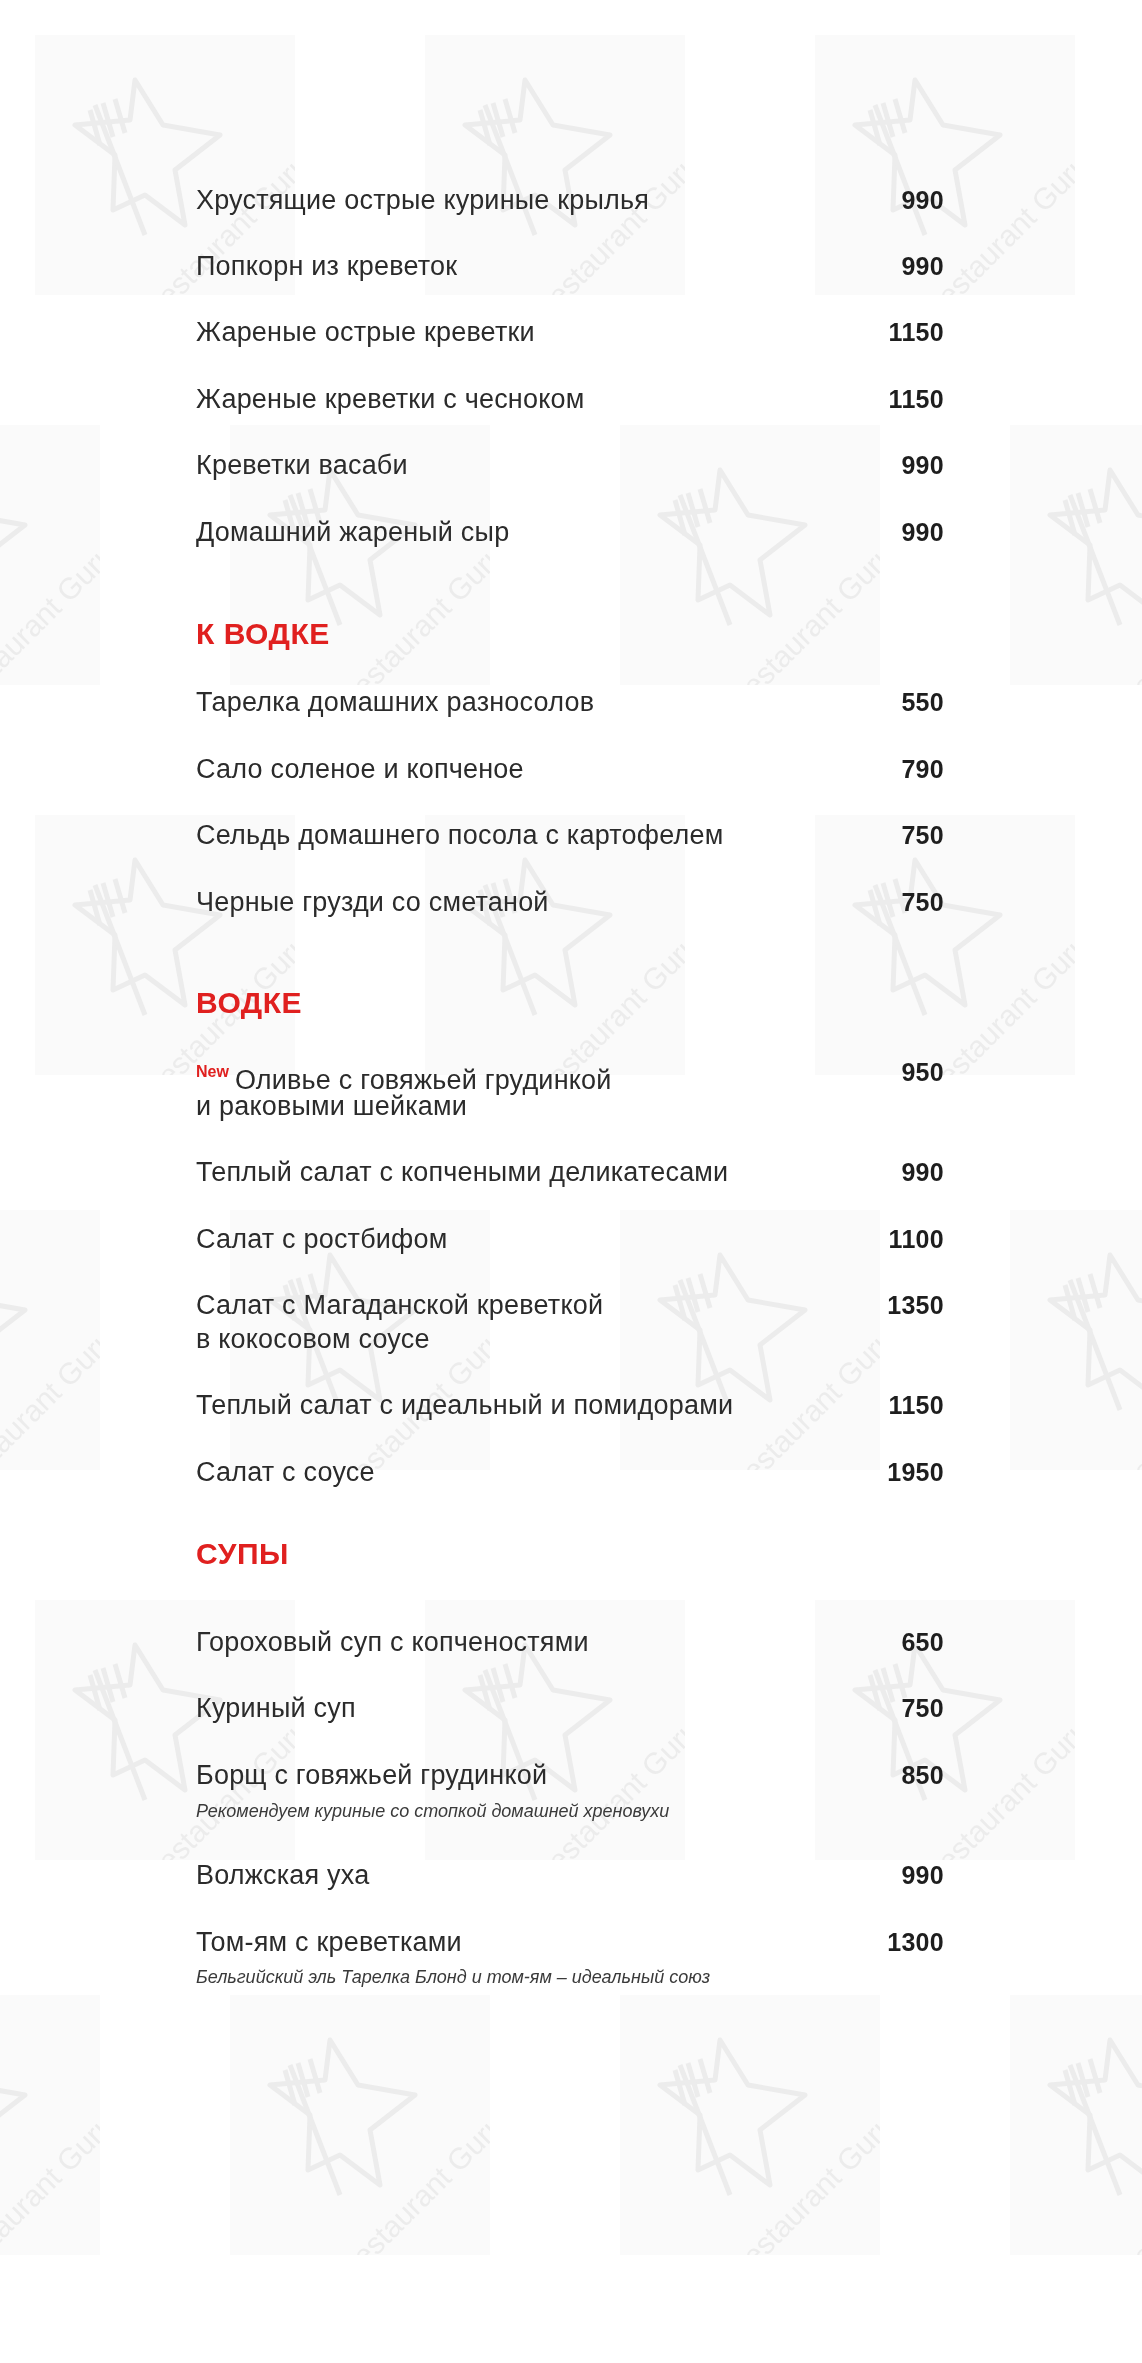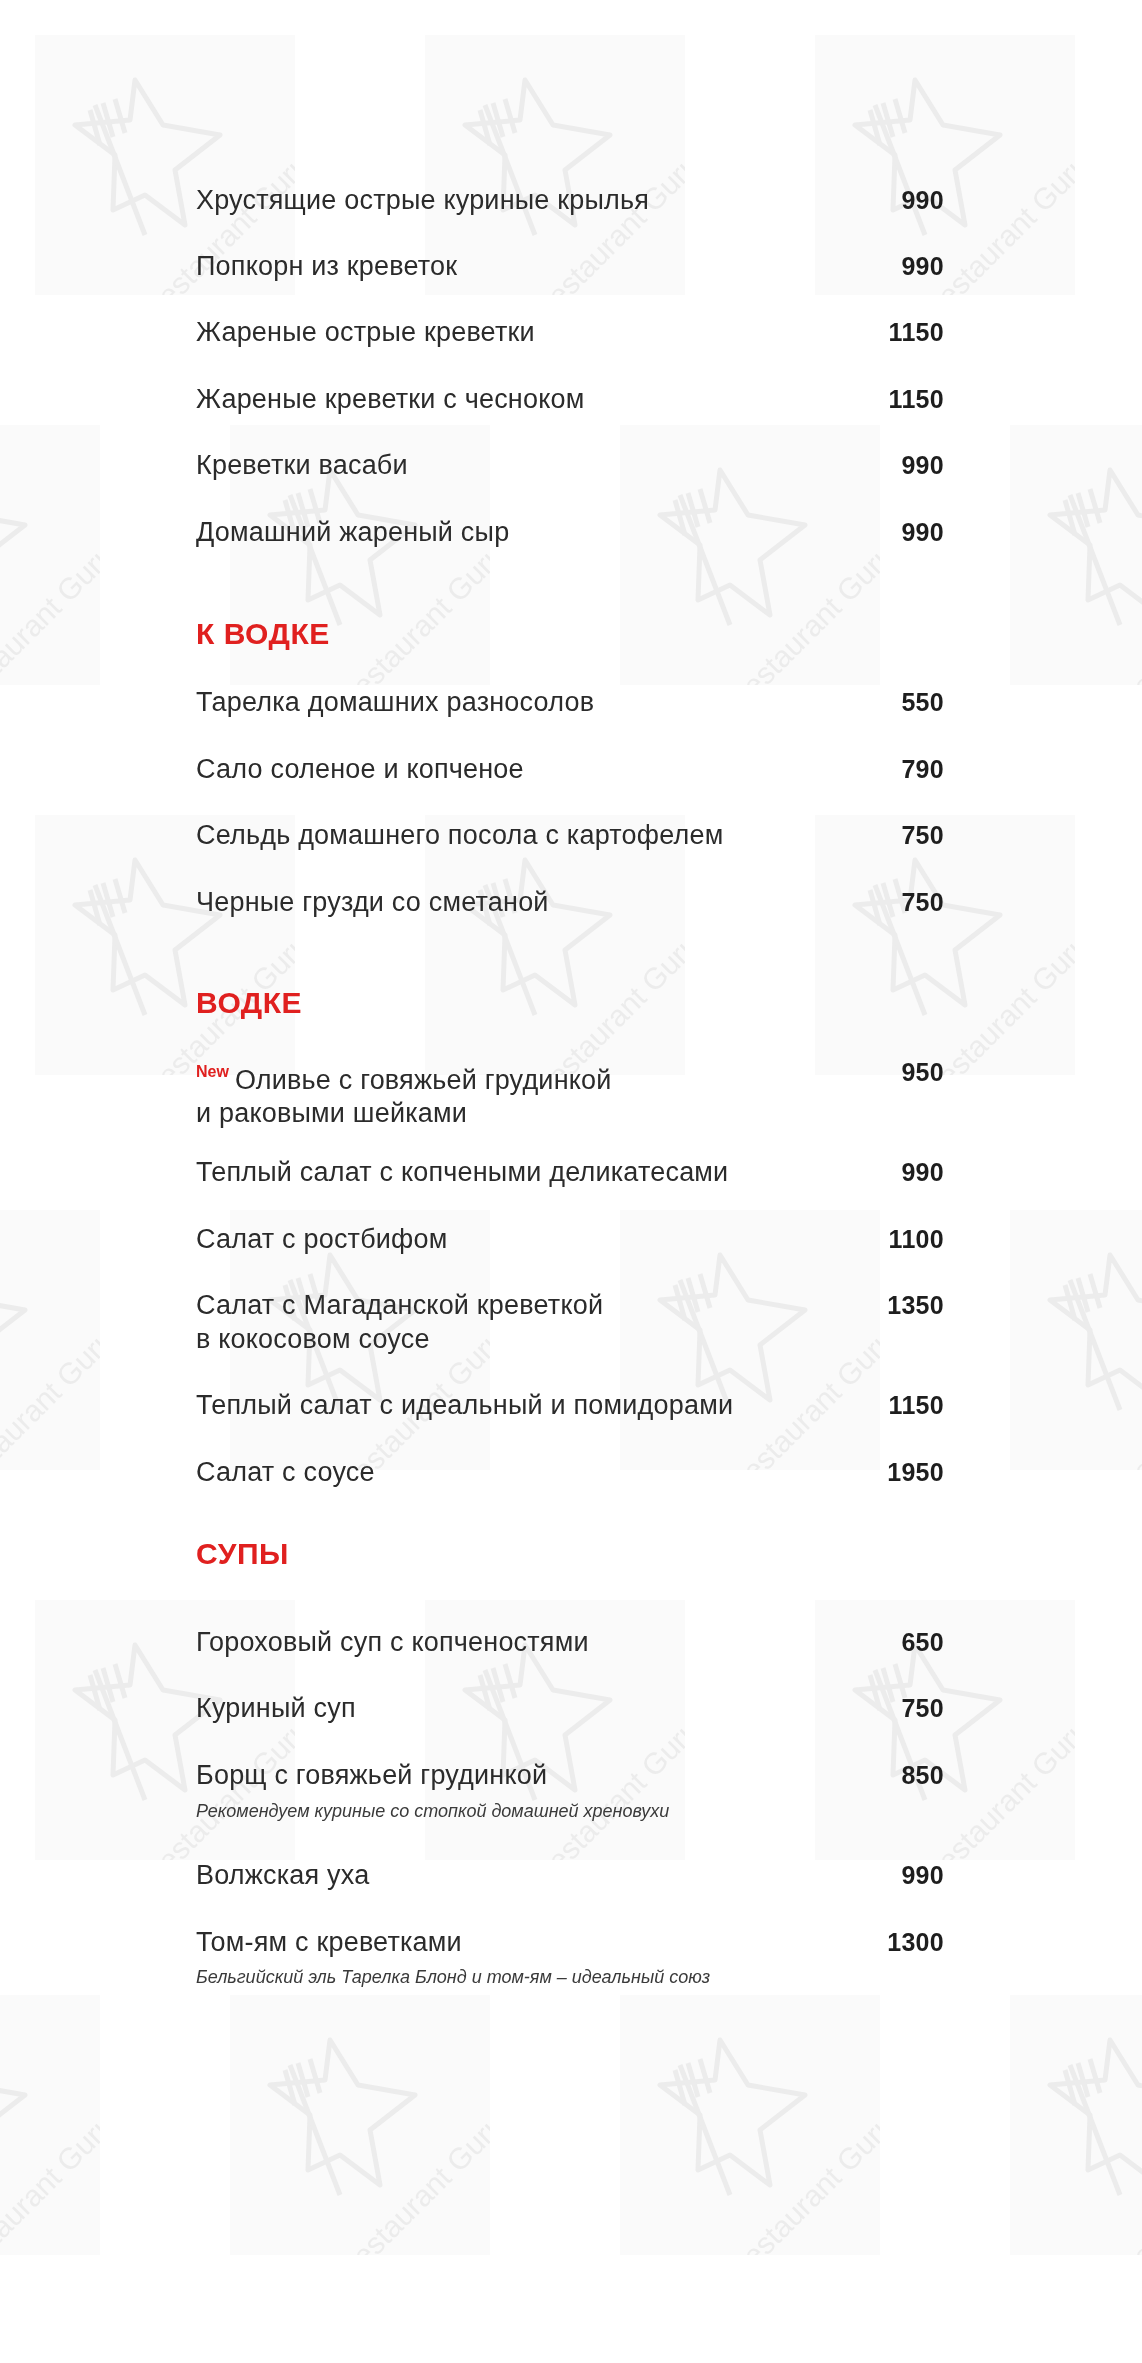--- a/index.html
+++ b/index.html
@@ -280,21 +280,21 @@
     <span class="price">750</span>
   </div>
   <div class="row" style="top:885px">
     <span class="name">Черные грузди со сметаной</span>
     <span class="price">750</span>
   </div>
 
   <div class="heading" style="top:985px">ВОДКЕ</div>
   <div class="row" style="top:1055px">
     <span class="name"><span class="badge">New</span><span>Оливье с говяжьей грудинкой</span></span>
-    <span class="name" style="top:41px">и раковыми шейками</span>
+    <span class="name" style="top:34px">и раковыми шейками</span>
     <span class="price">950</span>
   </div>
   <div class="row" style="top:1155px">
     <span class="name">Теплый салат с копчеными деликатесами</span>
     <span class="price">990</span>
   </div>
   <div class="row" style="top:1222px">
     <span class="name">Салат с ростбифом</span>
     <span class="price">1100</span>
   </div>

